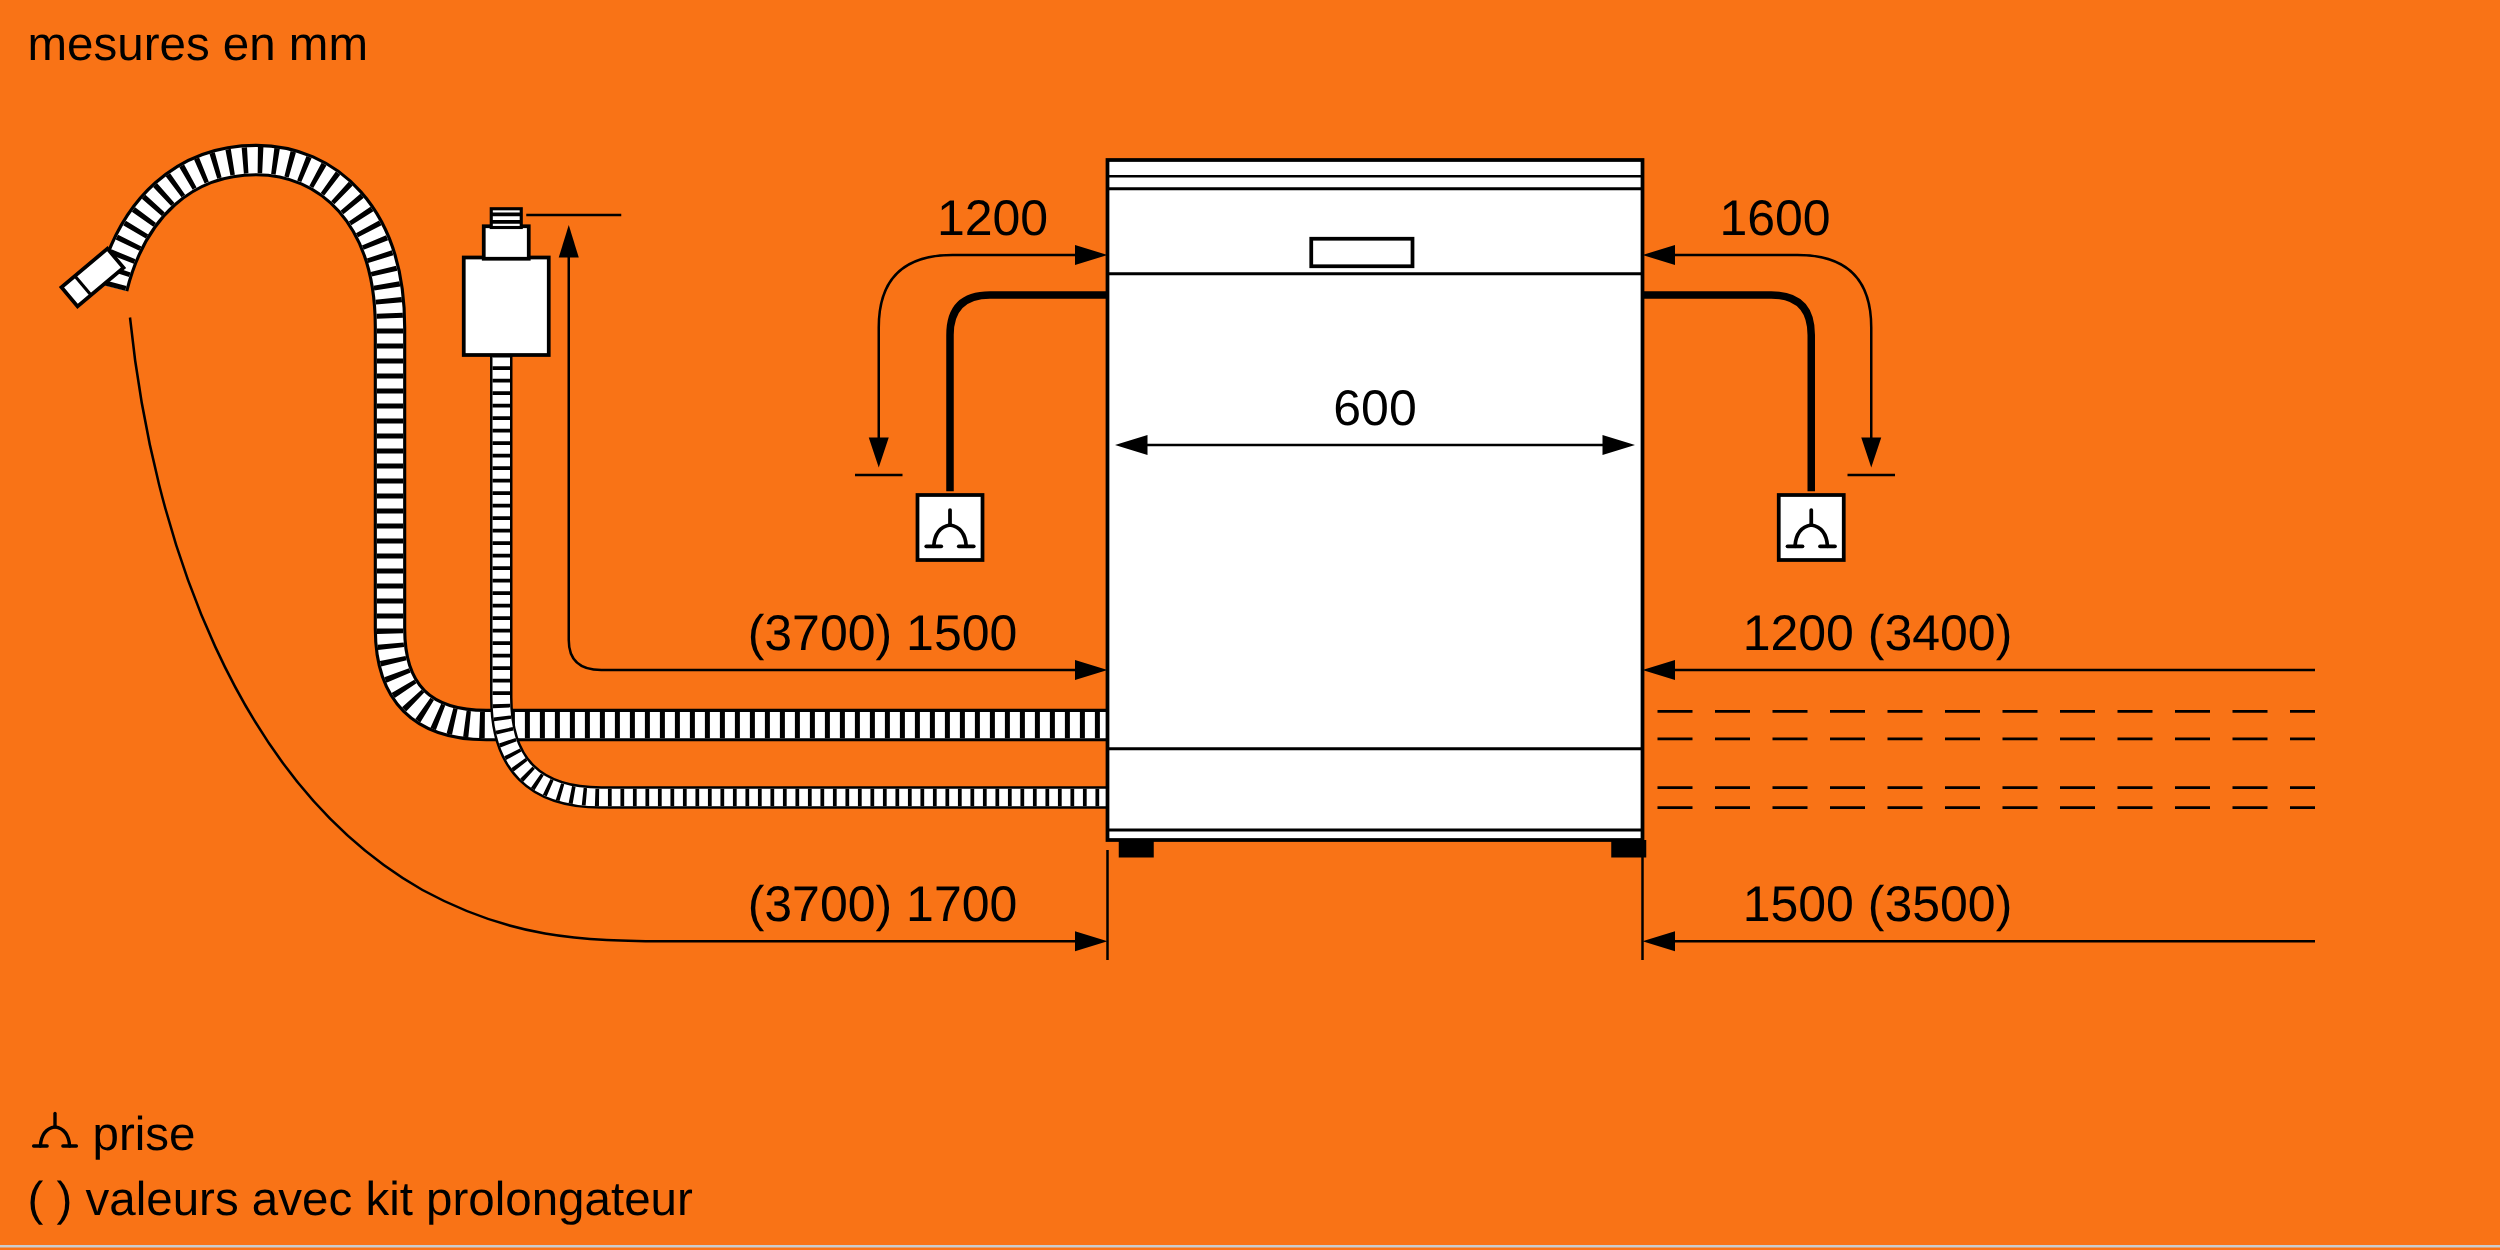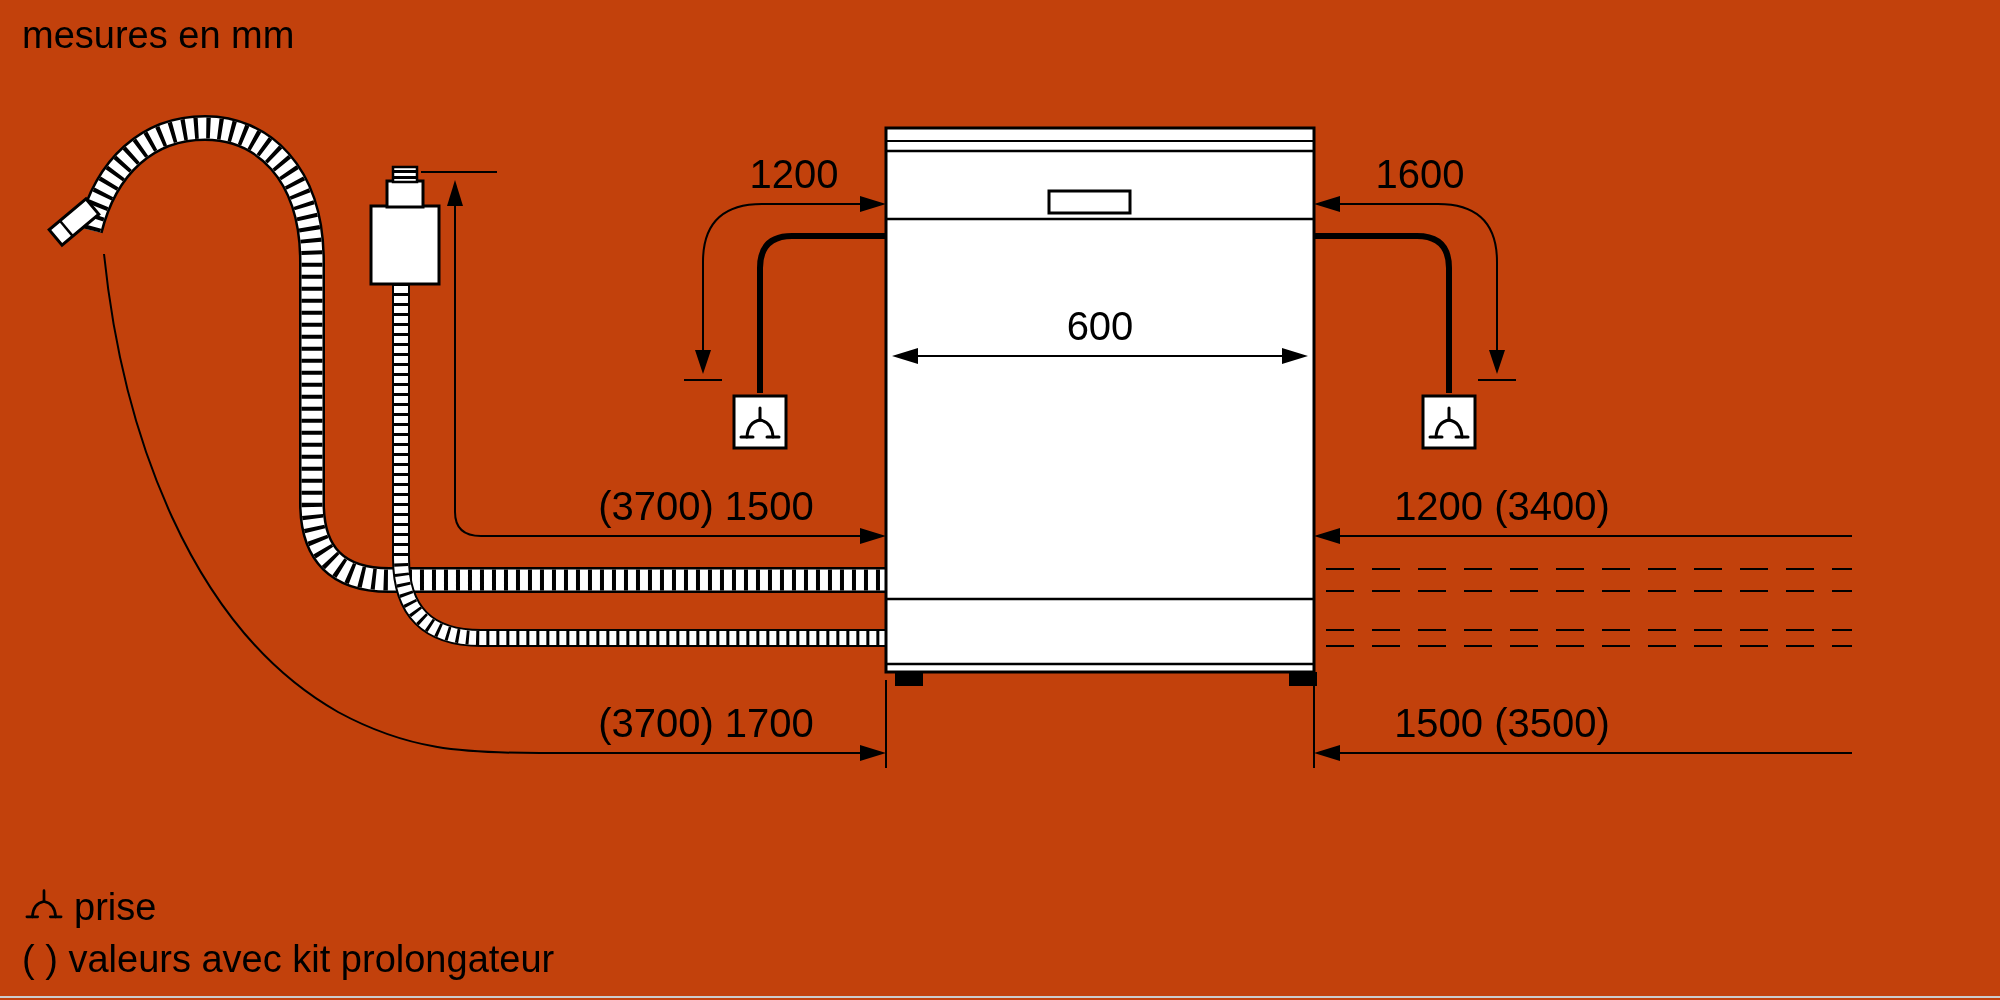--- a/index.html
+++ b/index.html
@@ -1,16 +1,16 @@
 <!DOCTYPE html>
 <html><head>
 <meta charset="utf-8">
 <style>
   html,body{margin:0;padding:0;background:#ffffff;}
-  .stage{width:2000px;height:1000px;position:relative;background:#c2410c;
+  .stage{width:2000px;height:1000px;position:relative;background:#f97316;
          font-family:"Liberation Sans", sans-serif;}
   svg{display:block;}
   svg text{font-family:"Liberation Sans", sans-serif;fill:#000;}
   .dimline{stroke:#000;stroke-width:2;fill:none;}
   .thin{stroke:#000;stroke-width:2;fill:none;}
   .machine{stroke:#000;stroke-width:3;fill:#fff;}
   .mline{stroke:#000;stroke-width:2.5;fill:none;}
   .arrow{fill:#000;stroke:none;}
   .cord{stroke:#000;stroke-width:6;fill:none;}
   .glyph{stroke:#000;stroke-width:3;fill:none;stroke-linecap:round;}

